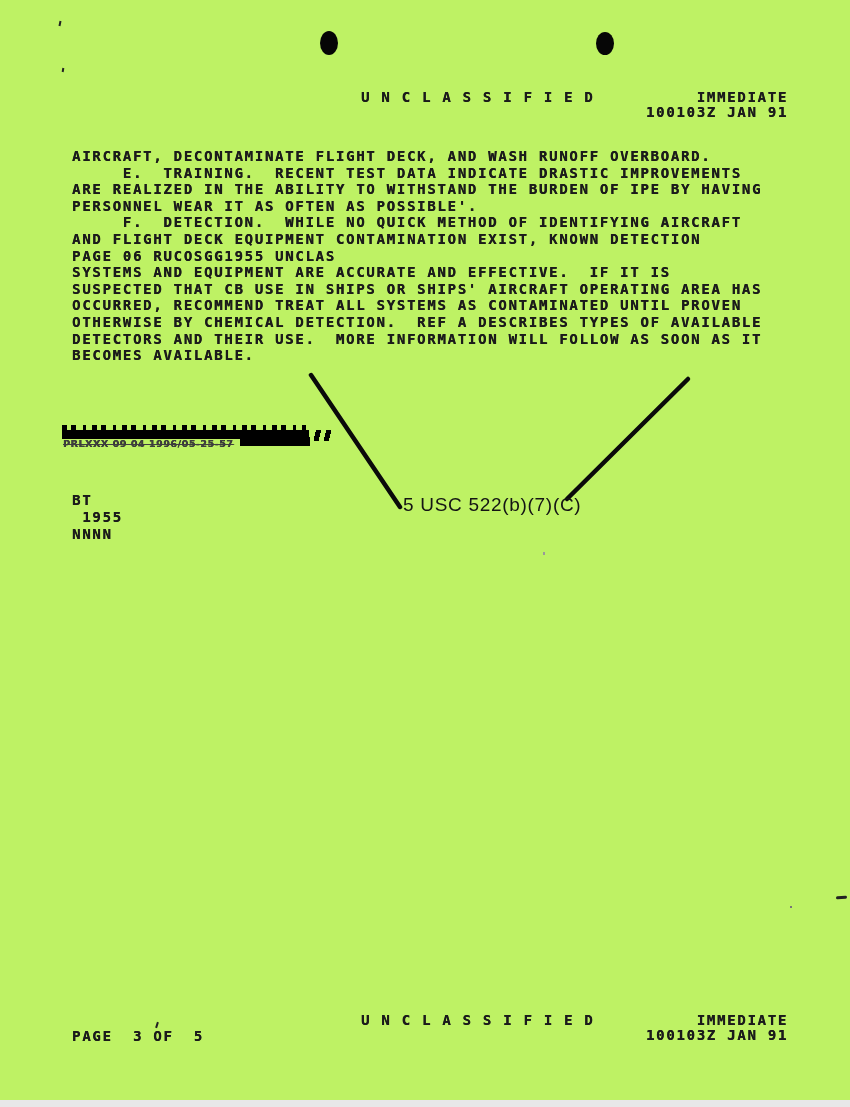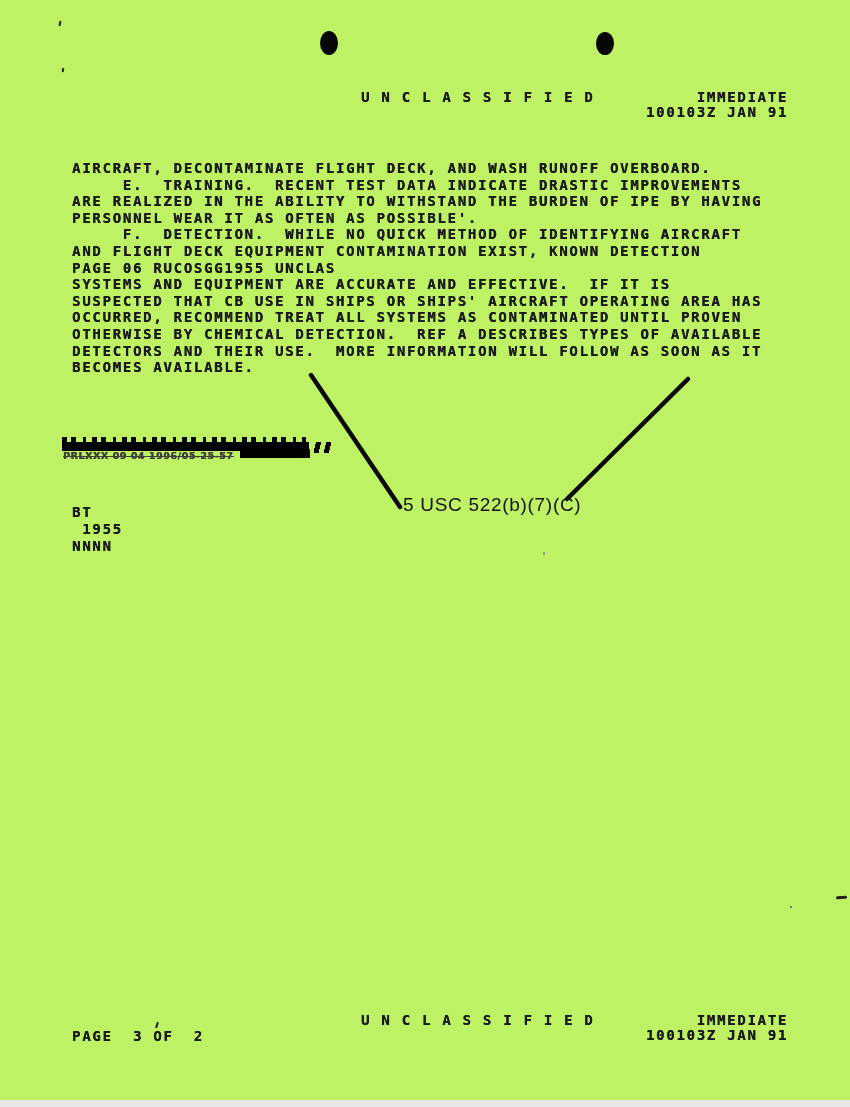--- a/index.html
+++ b/index.html
@@ -29,21 +29,21 @@
   
   .hdr-class { position: absolute; left: 361px; top: 89px; }
   .hdr-prec  { position: absolute; right: 62px; top: 89px; }
   .hdr-dtg   { position: absolute; right: 62px; top: 104px; }
   .ftr-class { position: absolute; left: 361px; top: 1012px; }
   .ftr-prec  { position: absolute; right: 62px; top: 1012px; }
   .ftr-dtg   { position: absolute; right: 62px; top: 1027px; }
   .ftr-page  { position: absolute; left: 72px;  top: 1028px; }
 
   
-  .body-text { position: absolute; left: 72px; top: 128px; }
+  .body-text { position: absolute; left: 72px; top: 116px; }
   .body-text .line { height: 16.6px; line-height: 16.6px; }
 
   
   .redact-bar {
     display: inline-block;
     width: 146px; height: 12px;
     background: #000;
     vertical-align: -1px;
   }
 
@@ -128,21 +128,21 @@
     <div><div class="line">BT</div><div class="line"> 1955</div><div class="line">NNNN</div></div>
   </div>
 
   <svg class="lines-svg" width="850" height="1107" viewBox="0 0 850 1107">
     <line x1="311" y1="375" x2="400" y2="507" stroke="#0a0a0a" stroke-width="4.5" stroke-linecap="round"></line>
     <line x1="688" y1="379" x2="567" y2="499" stroke="#0a0a0a" stroke-width="4.5" stroke-linecap="round"></line>
   </svg>
 
   <div class="exemption">5 USC 522(b)(7)(C)</div>
 
-  <div class="tw ftr-page">PAGE  3 OF  2</div>
+  <div class="tw ftr-page">PAGE  3 OF  5</div>
   <div class="tw ftr-class">U N C L A S S I F I E D</div>
   <div class="tw ftr-prec">IMMEDIATE</div>
   <div class="tw ftr-dtg">100103Z JAN 91</div>
 
   <div class="speck speck-1"></div>
   <div class="speck speck-2"></div>
   <div class="speck speck-3"></div>
   <div class="speck speck-4"></div>
   <div class="speck speck-5"></div>
   <div class="speck speck-6"></div>

